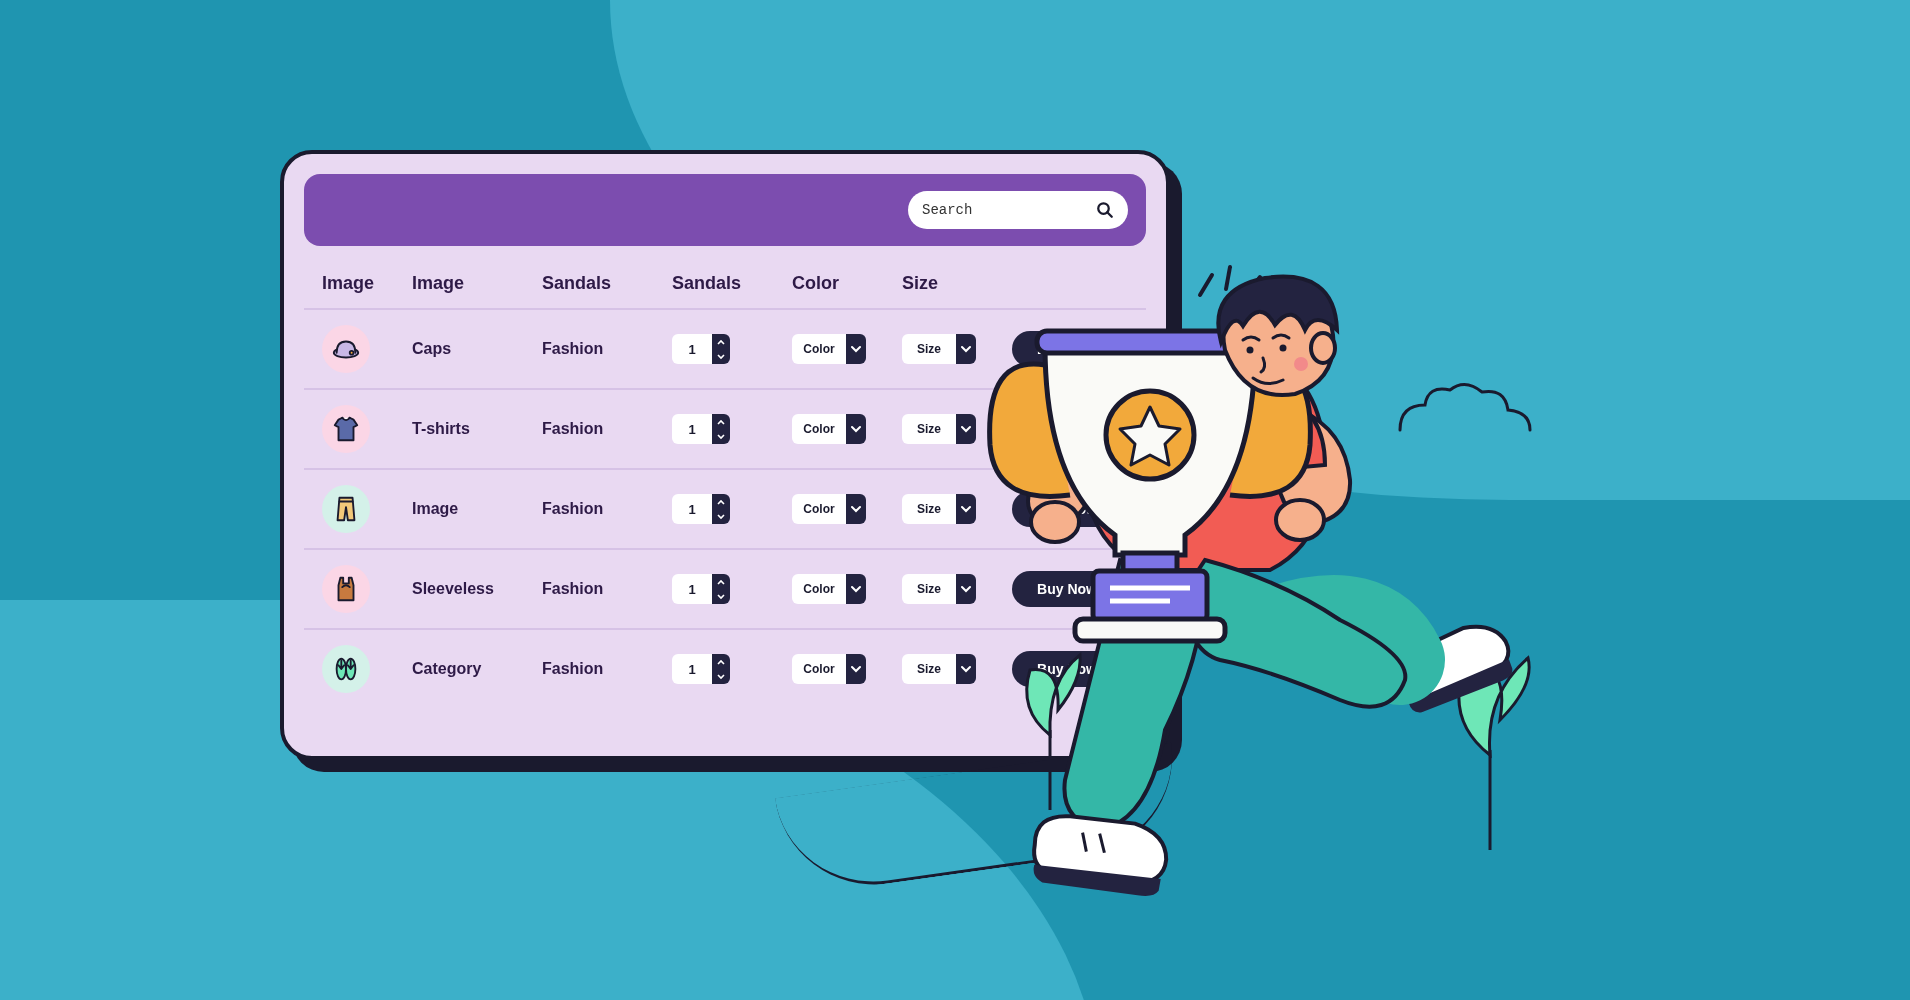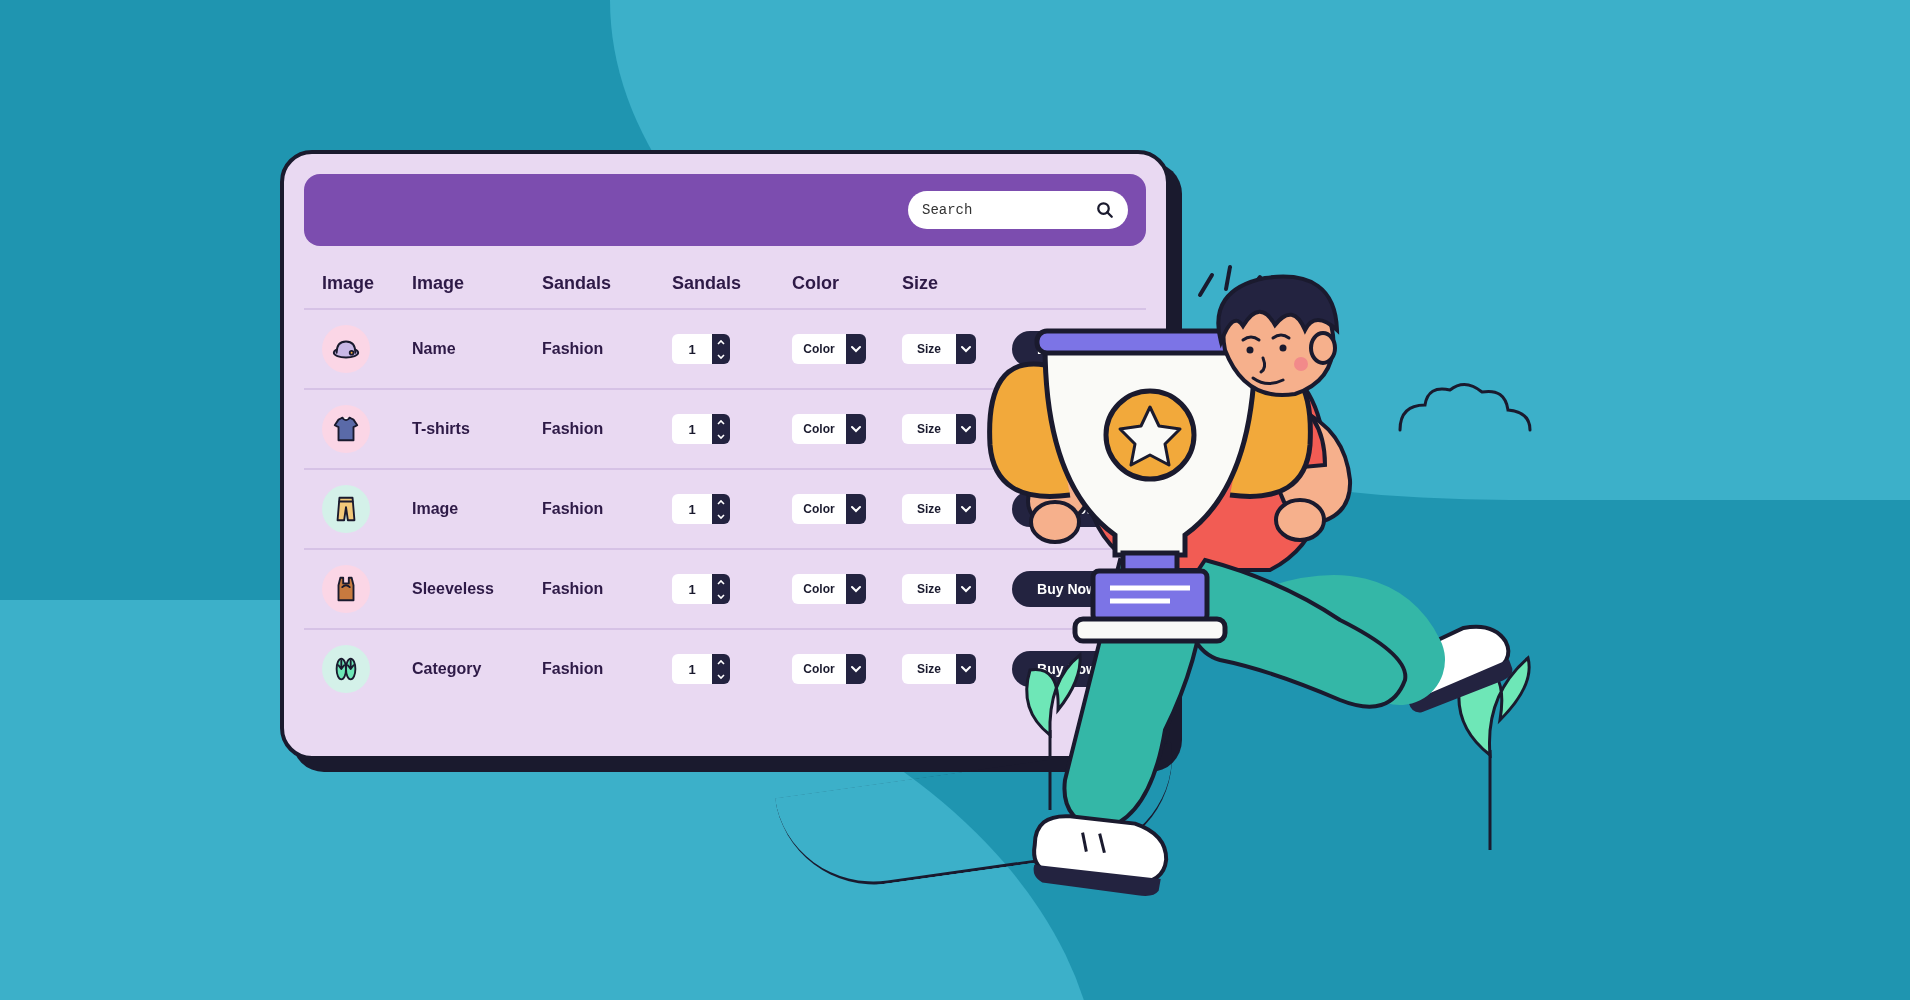--- a/index.html
+++ b/index.html
@@ -251,21 +251,21 @@
         <div class="trow">
     <div class="img-cell">
       <div class="avatar bg-pink">
               <svg width="30" height="30" viewBox="0 0 32 32">
                 <ellipse cx="16" cy="20" rx="13" ry="5" fill="#C9B8E6" stroke="#1a1a2e" stroke-width="2" stroke-linejoin="round" stroke-linecap="round"></ellipse>
                 <path d="M6 20 Q6 8 16 8 Q26 8 26 20" fill="#C9B8E6" stroke="#1a1a2e" stroke-width="2" stroke-linejoin="round" stroke-linecap="round"></path>
                 <circle cx="22" cy="20" r="2" fill="#F2A93B" stroke="#1a1a2e" stroke-width="2" stroke-linejoin="round" stroke-linecap="round"></circle>
               </svg>
             </div>
     </div>
-    <div>Name</div>
+    <div>Caps</div>
     <div>Fashion</div>
     <div>
       <div class="qty">
         <div class="val">1</div>
         <div class="stepper">
           <div class="up">
                   <svg width="8" height="6" viewBox="0 0 8 6">
                     <path d="M1 5 L4 2 L7 5" fill="none" stroke="#fff" stroke-width="1.6"></path>
                   </svg>
                 </div>

